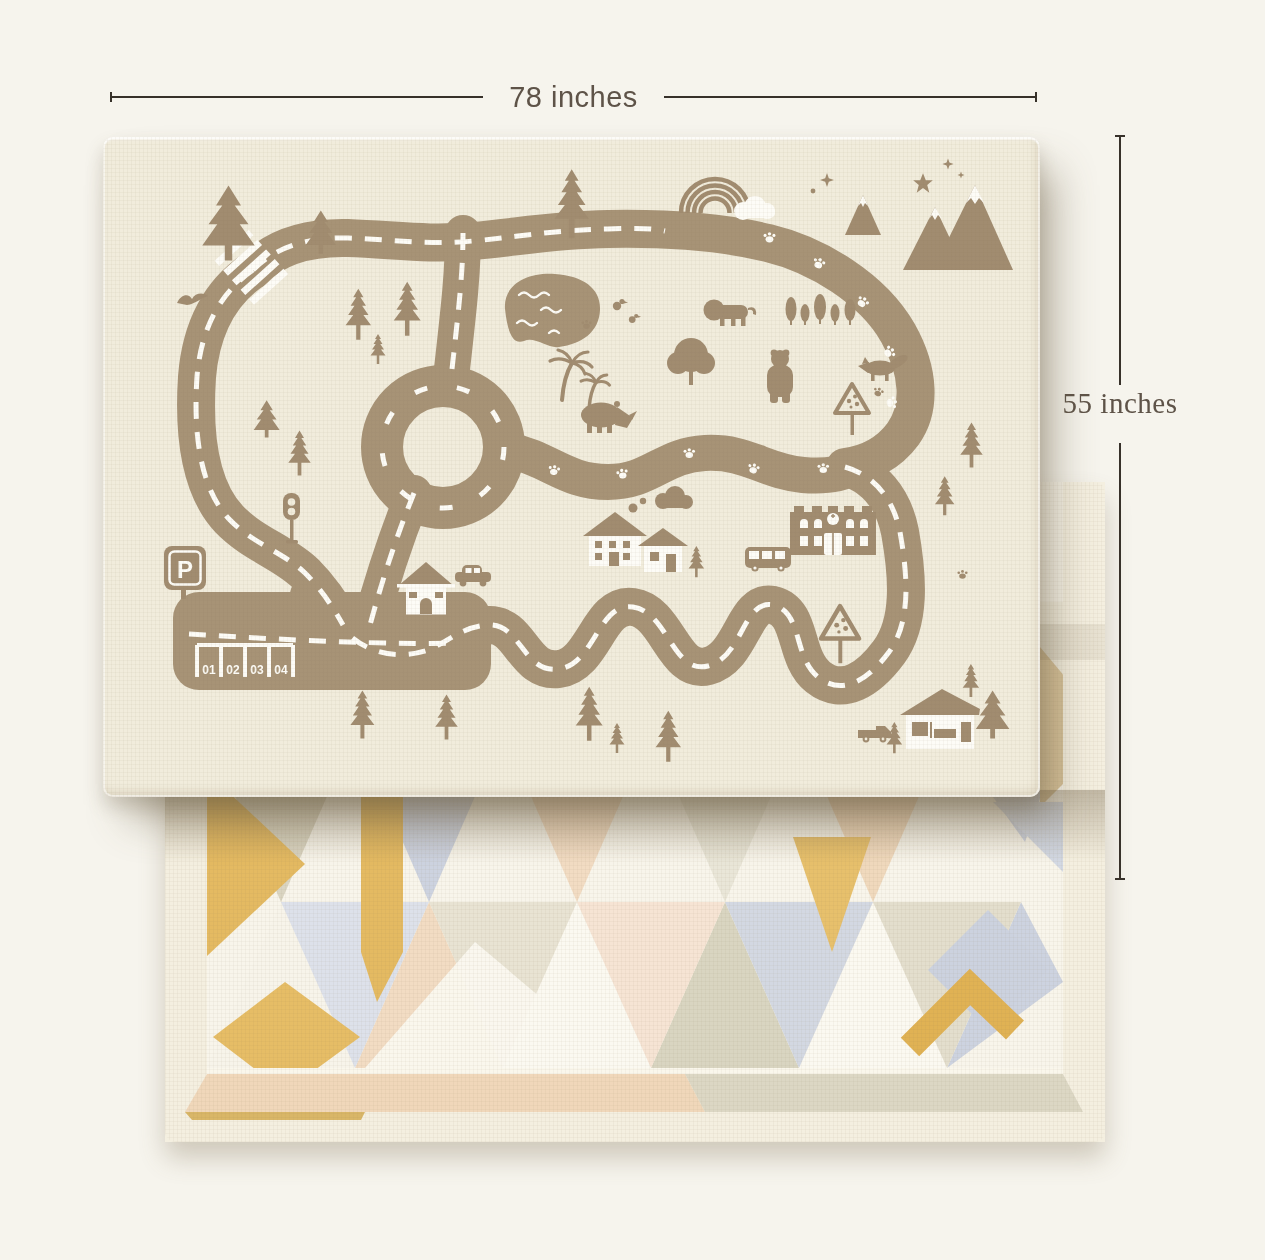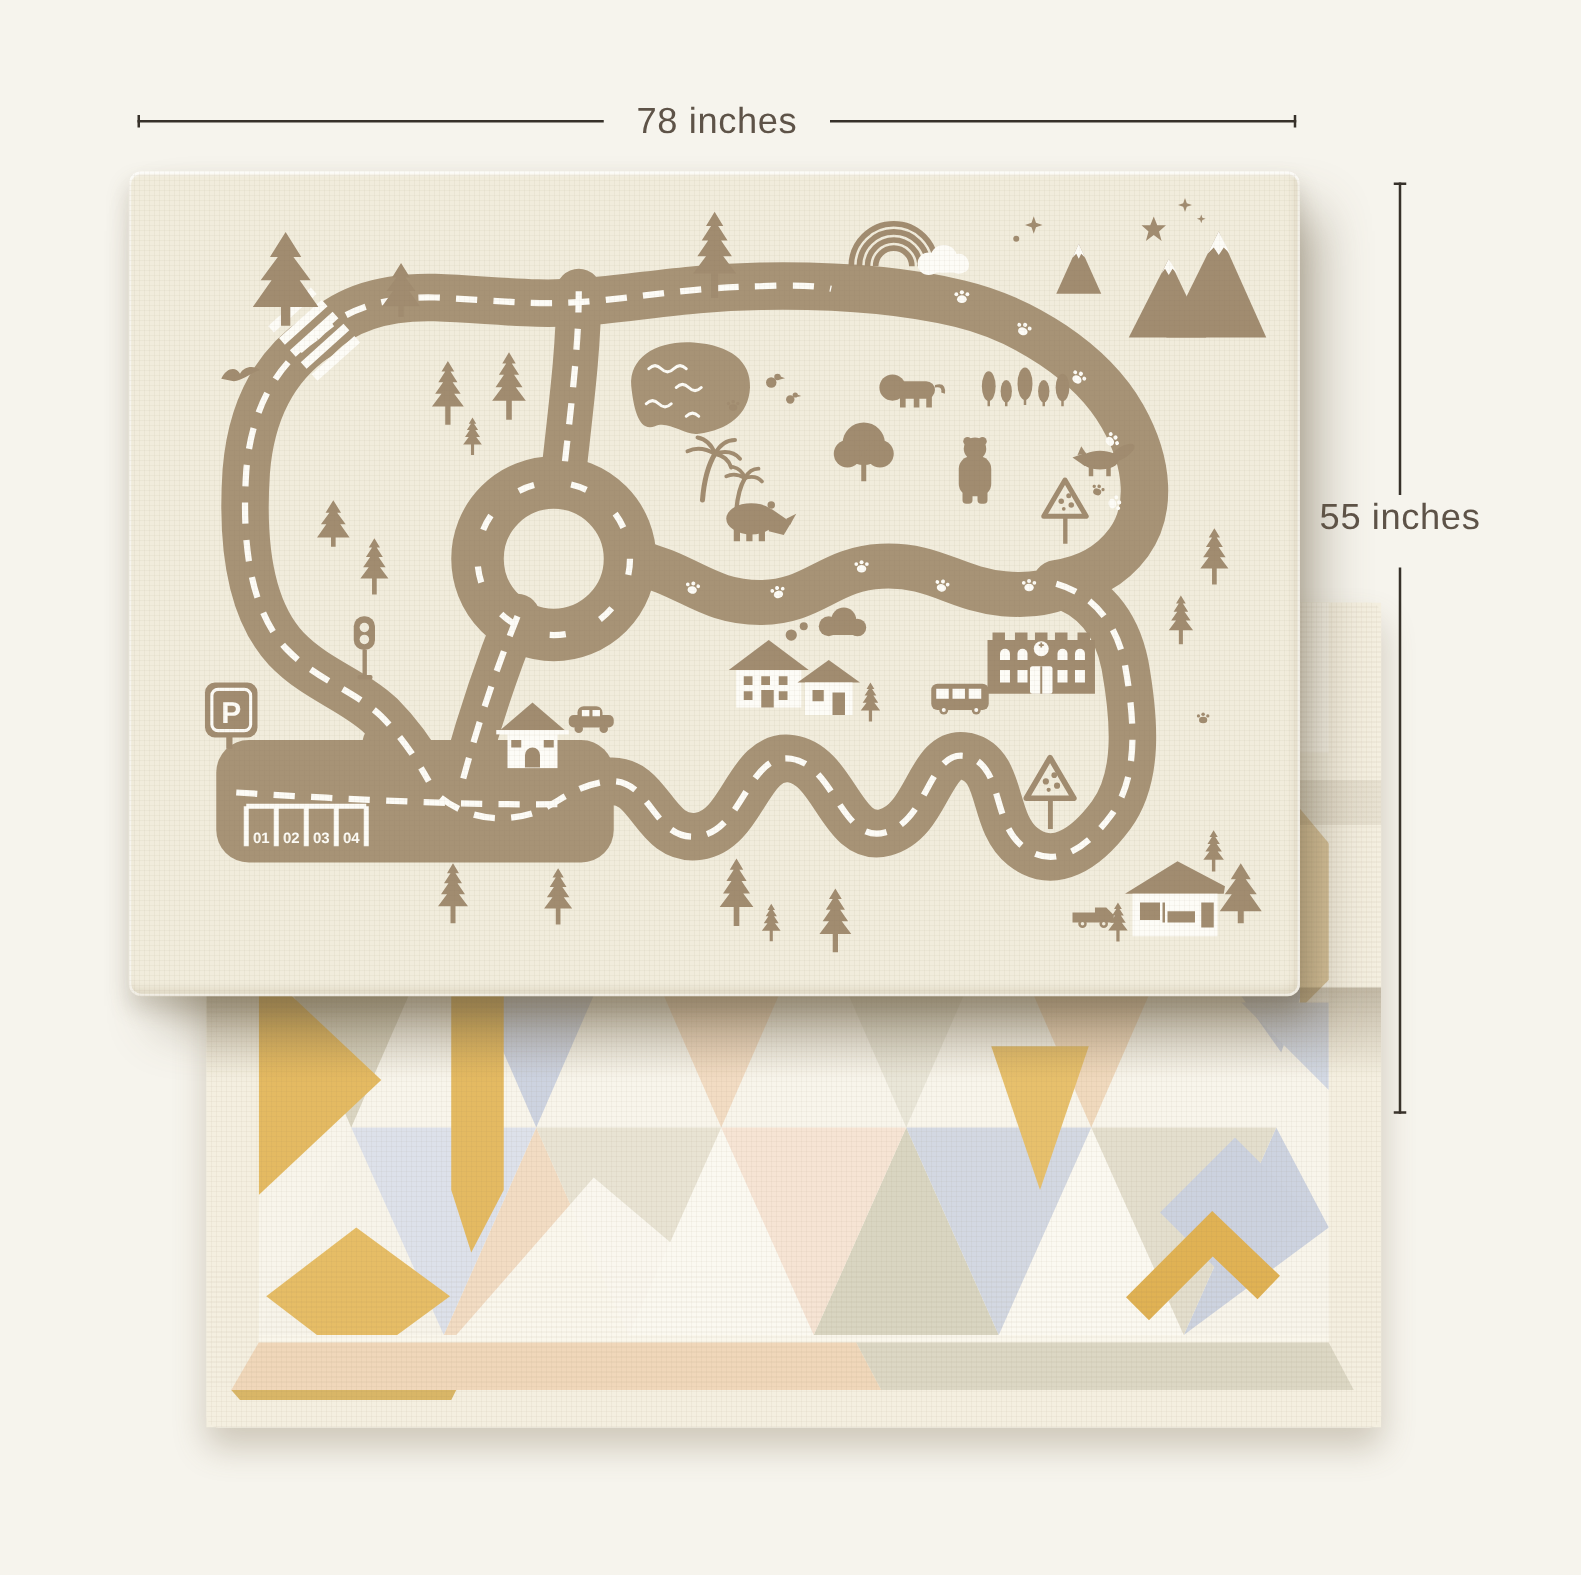--- a/index.html
+++ b/index.html
@@ -7,21 +7,21 @@
   .stage{position:relative;width:1265px;height:1260px;background:#f6f4ed;overflow:hidden;}
 
   
   .dim-h{position:absolute;left:110px;top:84px;width:927px;height:26px;
          display:flex;align-items:center;gap:26px;text-align:center;}
   .dim-label{color:#5e5348;font-size:29px;letter-spacing:.5px;white-space:nowrap;}
   .seg{position:relative;flex:1;height:2px;background:#37312a;}
   .seg.cap-left::before{content:'';position:absolute;left:0;top:-4px;width:2px;height:10px;background:#37312a;}
   .seg.cap-right::after{content:'';position:absolute;right:0;top:-4px;width:2px;height:10px;background:#37312a;}
 
-  .dim-v{position:absolute;left:1119px;top:146px;width:2px;height:745px;}
+  .dim-v{position:absolute;left:1119px;top:135px;width:2px;height:745px;font-family:Liberation Serif, serif;}
   .vseg{position:absolute;left:0;width:2px;background:#37312a;}
   .vseg.top{top:0;height:250px;}
   .vseg.bottom{top:308px;bottom:0;}
   .vseg.cap-top::before{content:'';position:absolute;top:0;left:-4px;width:10px;height:2px;background:#37312a;}
   .vseg.cap-bottom::after{content:'';position:absolute;bottom:0;left:-4px;width:10px;height:2px;background:#37312a;}
   .dim-v .dim-label{position:absolute;top:252px;left:-64px;width:130px;text-align:center;}
 
   
   .mat{position:absolute;border-radius:10px;}
   .mat svg{position:absolute;inset:0;display:block;}

